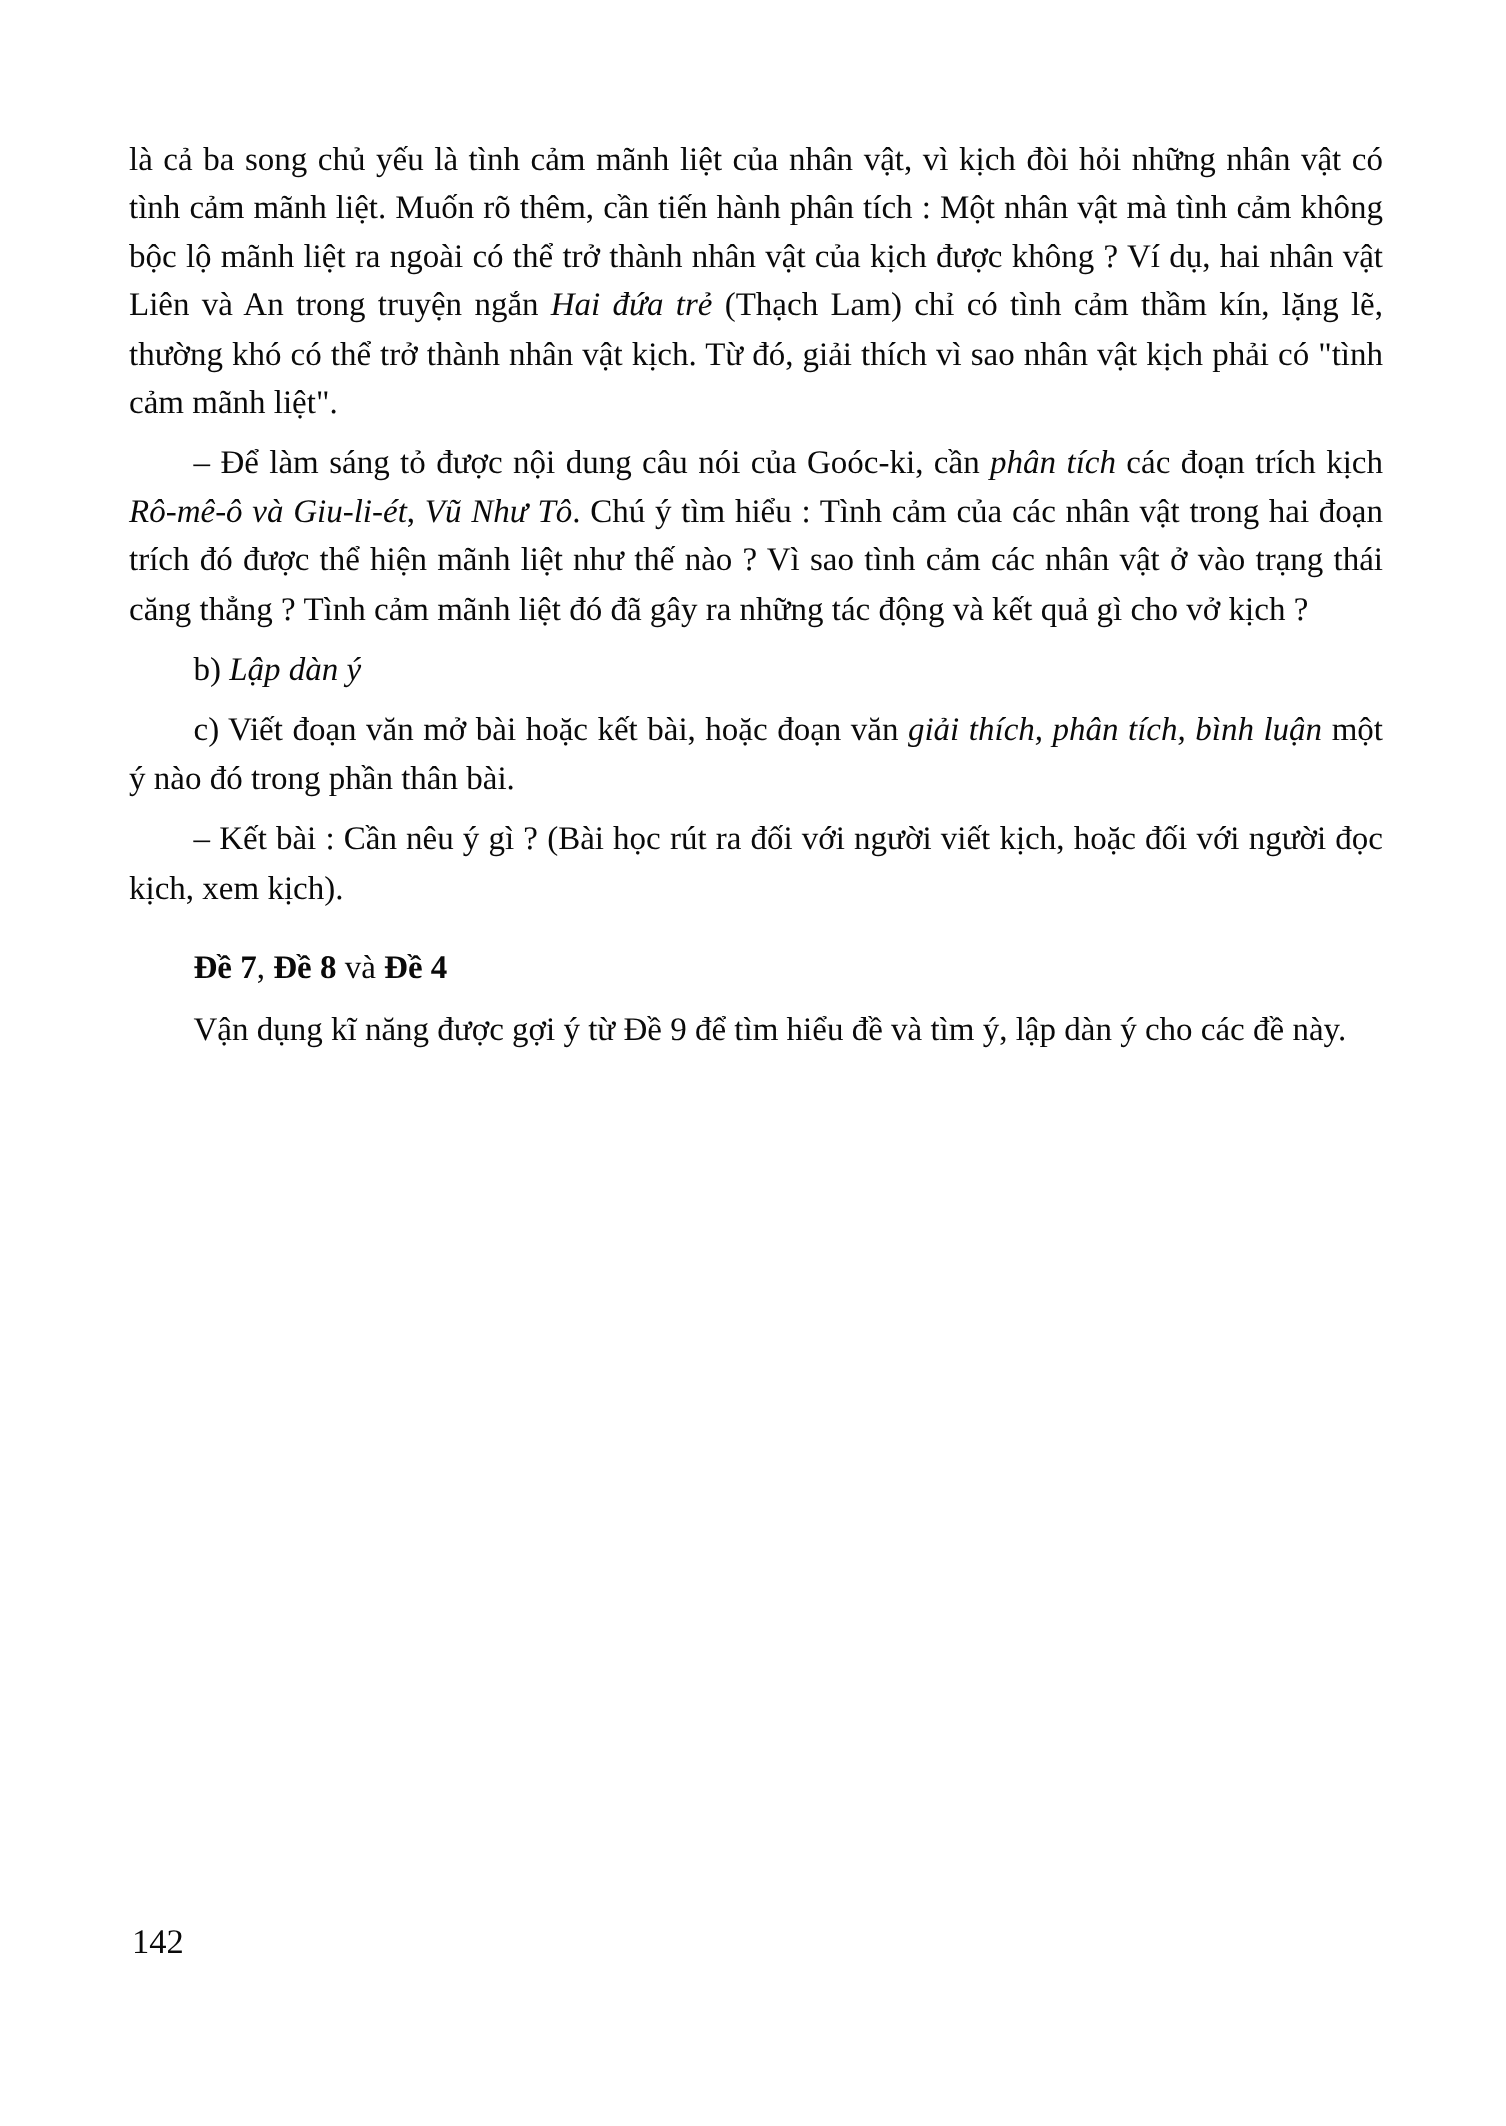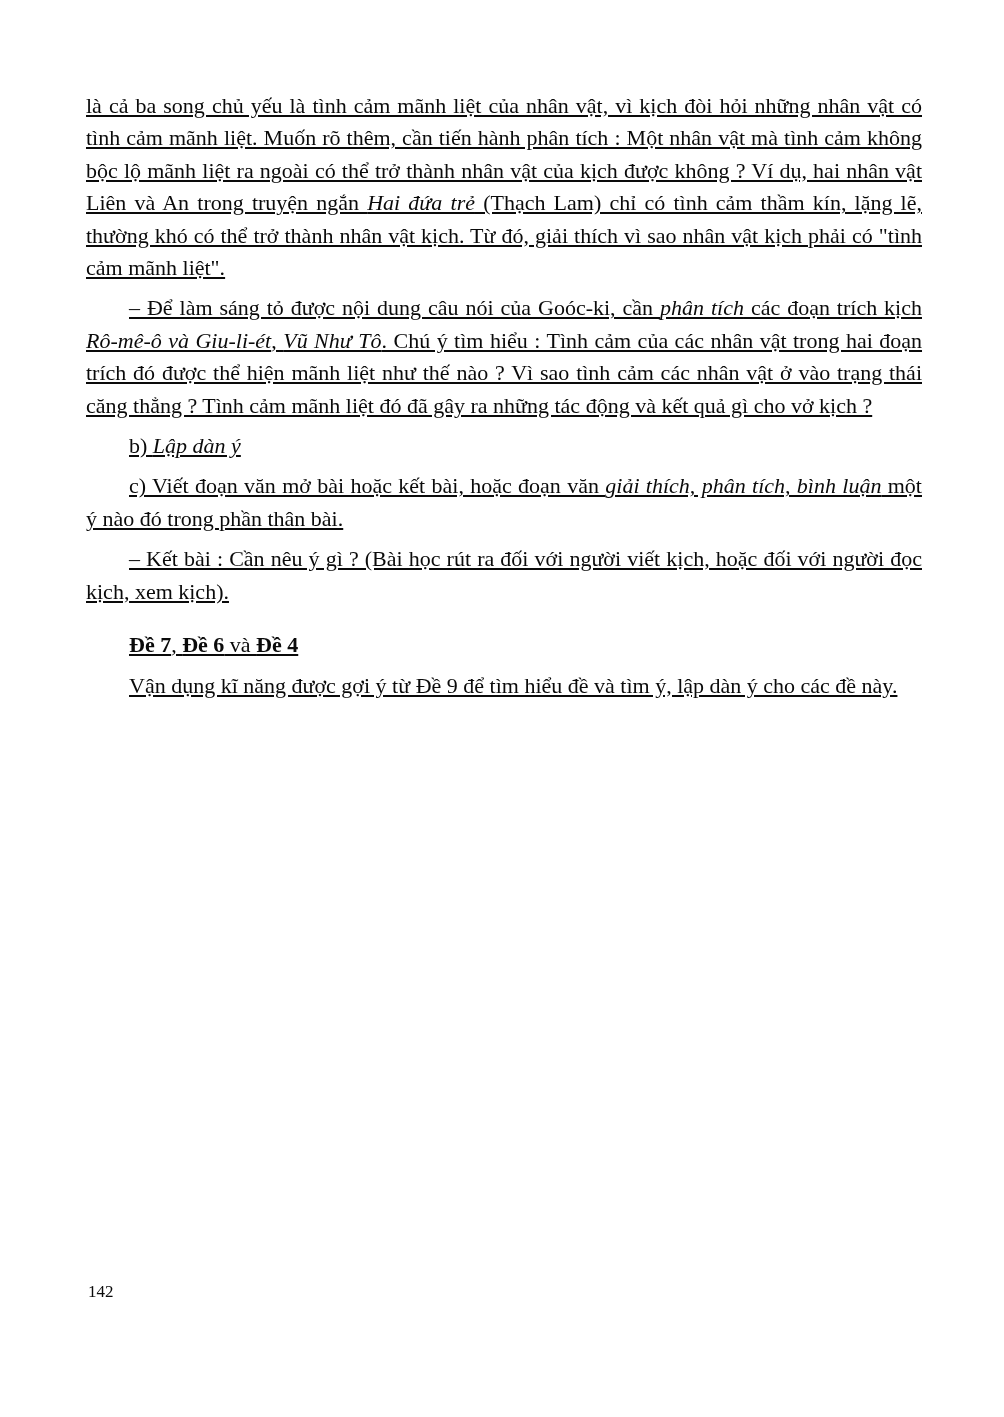--- a/index.html
+++ b/index.html
@@ -13,48 +13,47 @@
     overflow: hidden;
   }
   .text-block {
     position: absolute;
     left: 86px;
     top: 90px;
     width: 836px;
     text-align: justify;
     font-size: 22px;
     line-height: 32.4px;
-    text-decoration: underline;
   }
   .text-block p {
     margin: 8px 0 0 0;
     text-indent: 0;
   }
   .text-block p:first-child { margin-top: 0; }
   .text-block p.indent { text-indent: 43px; }
   .text-block p.heading { margin-top: 21px; }
   .seg-normal { font-style: normal; font-weight: normal; }
   .seg-italic { font-style: italic; font-weight: normal; }
   .seg-bold   { font-style: normal; font-weight: bold; }
   .page-number {
     position: absolute;
     left: 88px;
     top: 1282px;
-    font-size: 17px;
+    font-size: 23px;
     font-family: "Liberation Serif", "DejaVu Serif", serif;
     color: #0a0a0a;
   }
 </style>
 </head>
 <body>
 
 <div class="page">
   <div class="text-block">
       <p class=""><span class="seg-normal">là cả ba song chủ yếu là tình cảm mãnh liệt của nhân vật, vì kịch đòi hỏi những nhân vật có tình cảm mãnh liệt. Muốn rõ thêm, cần tiến hành phân tích : Một nhân vật mà tình cảm không bộc lộ mãnh liệt ra ngoài có thể trở thành nhân vật của kịch được không ? Ví dụ, hai nhân vật Liên và An trong truyện ngắn </span><span class="seg-italic">Hai đứa trẻ</span><span class="seg-normal"> (Thạch Lam) chỉ có tình cảm thầm kín, lặng lẽ, thường khó có thể trở thành nhân vật kịch. Từ đó, giải thích vì sao nhân vật kịch phải có "tình cảm mãnh liệt".</span></p>
       <p class="indent"><span class="seg-normal">– Để làm sáng tỏ được nội dung câu nói của Goóc-ki, cần </span><span class="seg-italic">phân tích</span><span class="seg-normal"> các đoạn trích kịch </span><span class="seg-italic">Rô-mê-ô và Giu-li-ét</span><span class="seg-normal">, </span><span class="seg-italic">Vũ Như Tô</span><span class="seg-normal">. Chú ý tìm hiểu : Tình cảm của các nhân vật trong hai đoạn trích đó được thể hiện mãnh liệt như thế nào ? Vì sao tình cảm các nhân vật ở vào trạng thái căng thẳng ? Tình cảm mãnh liệt đó đã gây ra những tác động và kết quả gì cho vở kịch ?</span></p>
       <p class="indent"><span class="seg-normal">b) </span><span class="seg-italic">Lập dàn ý</span></p>
       <p class="indent"><span class="seg-normal">c) Viết đoạn văn mở bài hoặc kết bài, hoặc đoạn văn </span><span class="seg-italic">giải thích, phân tích, bình luận</span><span class="seg-normal"> một ý nào đó trong phần thân bài.</span></p>
       <p class="indent"><span class="seg-normal">– Kết bài : Cần nêu ý gì ? (Bài học rút ra đối với người viết kịch, hoặc đối với người đọc kịch, xem kịch).</span></p>
-      <p class="indent heading"><span class="seg-bold">Đề 7</span><span class="seg-normal">, </span><span class="seg-bold">Đề 6</span><span class="seg-normal"> và </span><span class="seg-bold">Đề 4</span></p>
+      <p class="indent heading"><span class="seg-bold">Đề 7</span><span class="seg-normal">, </span><span class="seg-bold">Đề 8</span><span class="seg-normal"> và </span><span class="seg-bold">Đề 4</span></p>
       <p class="indent"><span class="seg-normal">Vận dụng kĩ năng được gợi ý từ Đề 9 để tìm hiểu đề và tìm ý, lập dàn ý cho các đề này.</span></p>
     </div>
   <div class="page-number">142</div>
 </div>
 
 </body></html>

